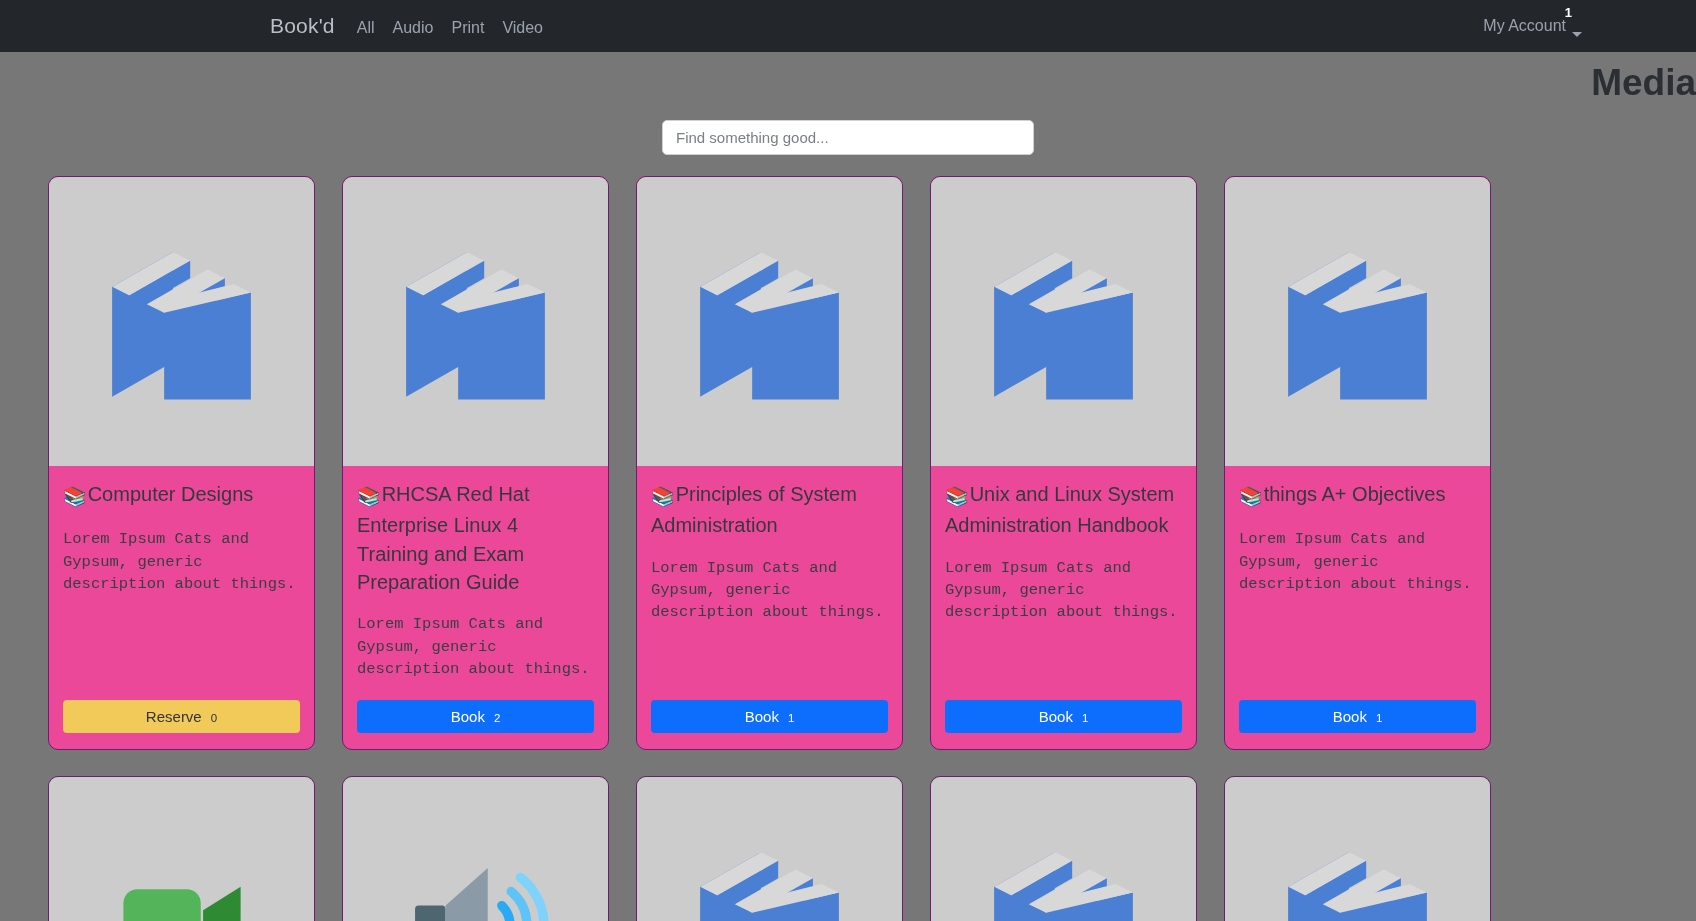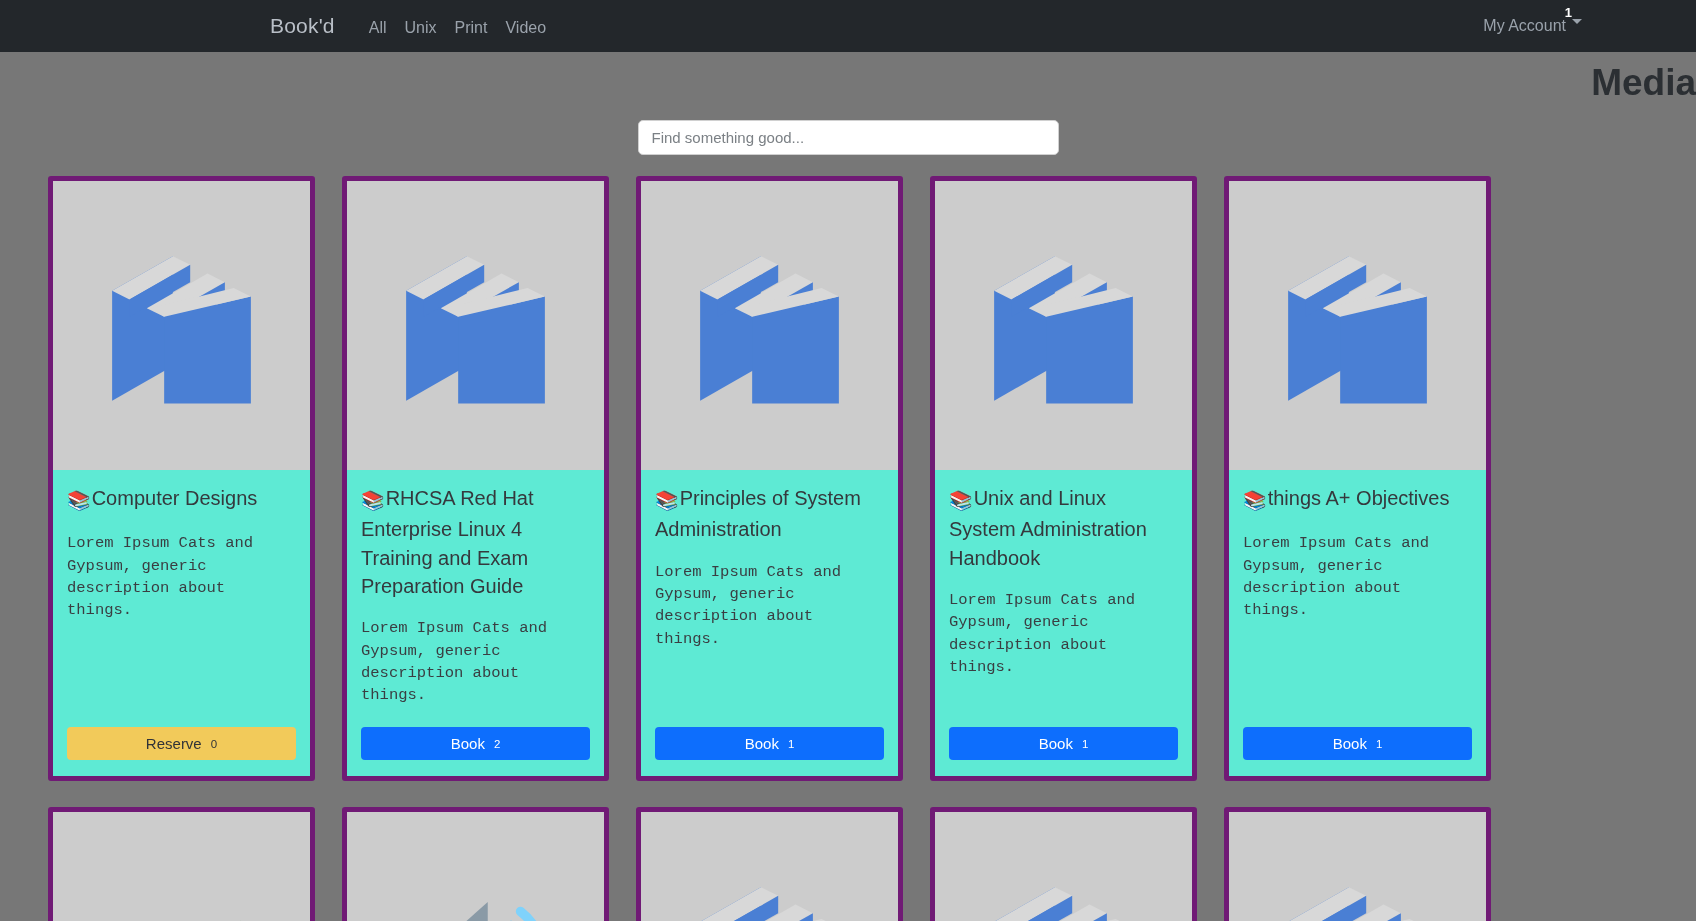--- a/index.html
+++ b/index.html
@@ -23,21 +23,21 @@
   }
   .nav-left {
     display: flex;
     align-items: baseline;
     margin-left: 256px;
   }
   .brand {
     color: #b9bfc7;
     font-size: 21px;
     letter-spacing: .2px;
-    margin-right: 34px;
+    margin-right: 22px;
     text-decoration: none;
     white-space: nowrap;
   }
   .nav-links { display: flex; align-items: baseline; gap: 18px; text-align: center; }
   .nav-link {
     color: #9aa2ab;
     font-size: 16px;
     text-decoration: none;
     white-space: nowrap;
   }
@@ -56,21 +56,21 @@
     font-size: 13px;
     font-weight: bold;
     line-height: 1;
   }
   .account-link {
     color: #9aa2ab;
     font-size: 16px;
     text-decoration: none;
     white-space: nowrap;
     display: inline-flex;
-    align-items: flex-start;
+    align-items: flex-end;
     gap: 6px;
   }
   .caret {
     width: 0; height: 0;
     border-left: 5px solid transparent;
     border-right: 5px solid transparent;
     border-top: 5px solid #9aa2ab;
     display: inline-block;
     position: relative;
     top: 2px;
@@ -84,21 +84,21 @@
     font-weight: bold;
     margin: 8px 0 0 0;
     line-height: 1.25;
   }
   .search-wrap {
     display: flex;
     justify-content: center;
     margin-top: 14px;
   }
   .search-input {
-    width: 421px;
+    width: 372px;
     height: 35px;
     border: 1px solid #d0d0d0;
     border-radius: 5px;
     background: #ffffff;
     font-size: 15px;
     color: #55595c;
     padding: 0 13px;
     outline: none;
     font-family: "Liberation Sans", "DejaVu Sans", sans-serif;
   }
@@ -107,23 +107,23 @@
   
   .grid {
     display: grid;
     grid-template-columns: repeat(5, 267px);
     column-gap: 27px;
     row-gap: 26px;
     padding: 21px 48px 0 48px;
     justify-content: start;
   }
   .card {
-    background: #5eead4;
-    border: 5px solid #701a75;
-    border-radius: 3px;
+    background: #ec4899;
+    border: 1px solid #701a75;
+    border-radius: 10px;
     display: flex;
     flex-direction: column;
     overflow: hidden;
   }
   .card-media {
     background: #cccccc;
     height: 289px;
     display: flex;
     align-items: center;
     justify-content: center;
@@ -180,21 +180,21 @@
   .media-icon { display: block; }
 </style>
 </head>
 <body>
 
 <div class="navbar">
   <div class="nav-left">
     <a class="brand" href="#">Book'd</a>
     <div class="nav-links">
       <a class="nav-link" href="#">All</a>
-      <a class="nav-link" href="#">Unix</a>
+      <a class="nav-link" href="#">Audio</a>
       <a class="nav-link" href="#">Print</a>
       <a class="nav-link" href="#">Video</a>
     </div>
   </div>
   <div class="nav-right">
     <span class="cart-badge">1</span>
     <a class="account-link" href="#">
       <span>My Account</span>
       <span class="caret"></span>
     </a>

